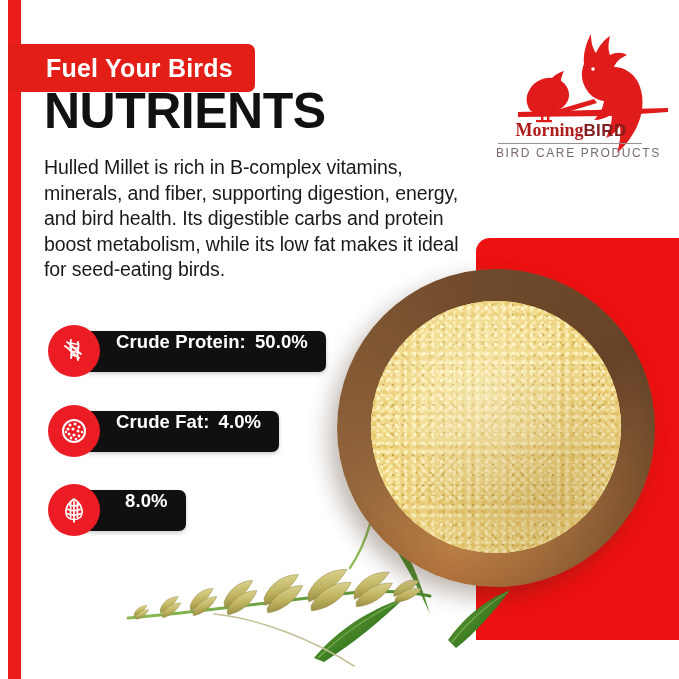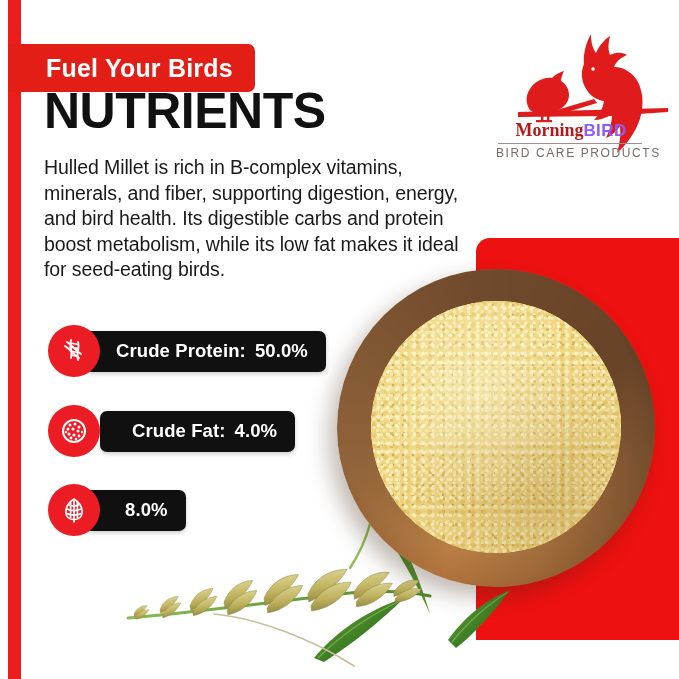--- a/index.html
+++ b/index.html
@@ -107,21 +107,21 @@
     text-align: center;
   }
   .logo-morning {
     color: #B01B1B;
     font-family: "Liberation Serif", serif;
     font-size: 18px;
     font-weight: bold;
     letter-spacing: 0px;
   }
   .logo-bird {
-    color: #8b5cf6;
+    color: #7f1d1d;
     font-size: 17px;
     font-weight: bold;
     letter-spacing: 0.4px;
   }
   .logo-rule {
     width: 144px;
     height: 1px;
     background: #9b8f8f;
     margin: 2px 0 2px 2px;
   }
@@ -155,21 +155,21 @@
   }
   .badge-icon svg { display: block; }
   .badge-pill {
     position: relative;
     z-index: 1;
     margin-left: -16px;
     height: 41px;
     background: #101010;
     border-radius: 7px;
     display: flex;
-    align-items: center;
+    align-items: flex-start;
     padding: 0 18px 0 32px;
     box-sizing: border-box;
     box-shadow: 0 2px 4px rgba(0,0,0,0.20);
   }
   .badge-label {
     color: #ffffff;
     font-size: 18.5px;
     font-weight: bold;
     letter-spacing: 0.1px;
     white-space: nowrap;
@@ -177,21 +177,21 @@
   .badge-value {
     color: #ffffff;
     font-size: 18.5px;
     font-weight: bold;
     letter-spacing: 0.1px;
     white-space: nowrap;
     margin-left: 9px;
   }
 
   #badge-0 { top: 325px; }
-  #badge-1 { top: 405px; gap: 16px; }
+  #badge-1 { top: 405px; }
   #badge-2 { top: 484px; }
 
   
   .bowl {
     position: absolute;
     left: 337px;
     top: 269px;
     width: 318px;
     height: 318px;
     border-radius: 50%;

